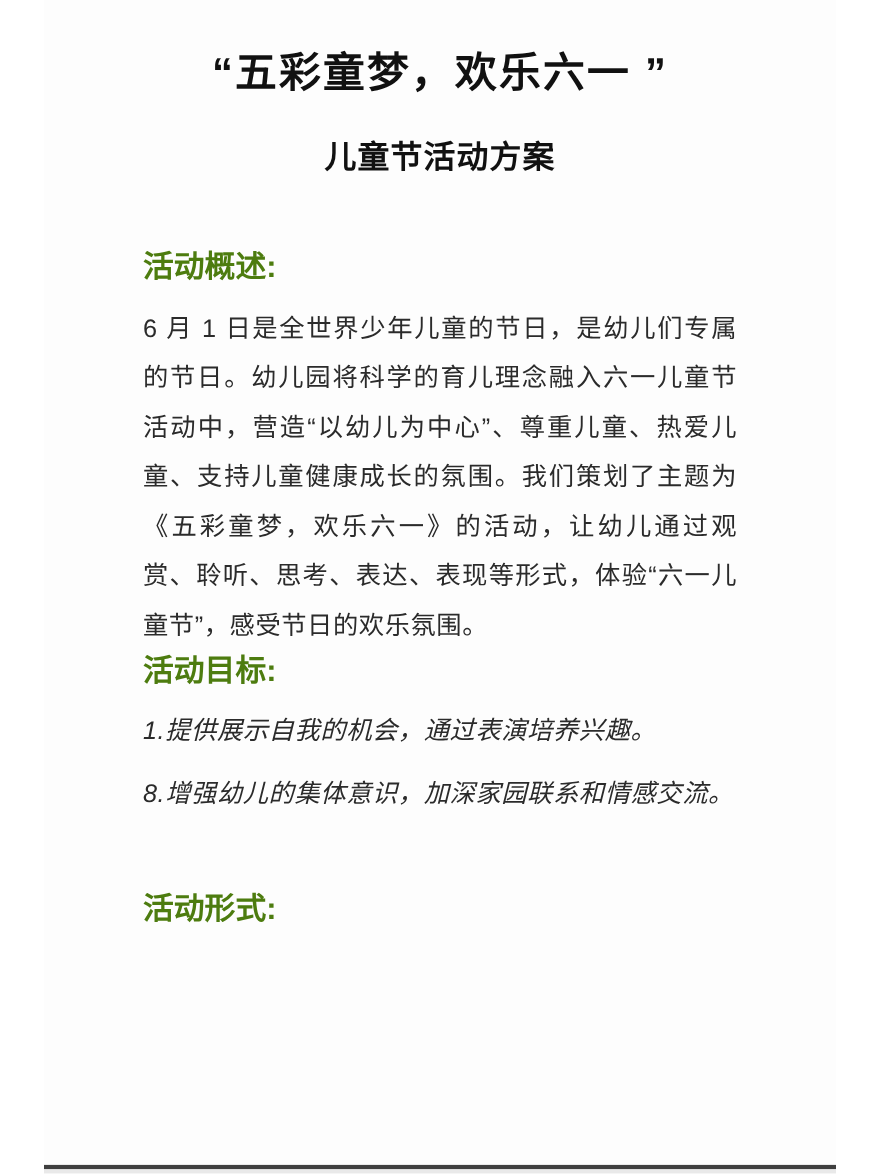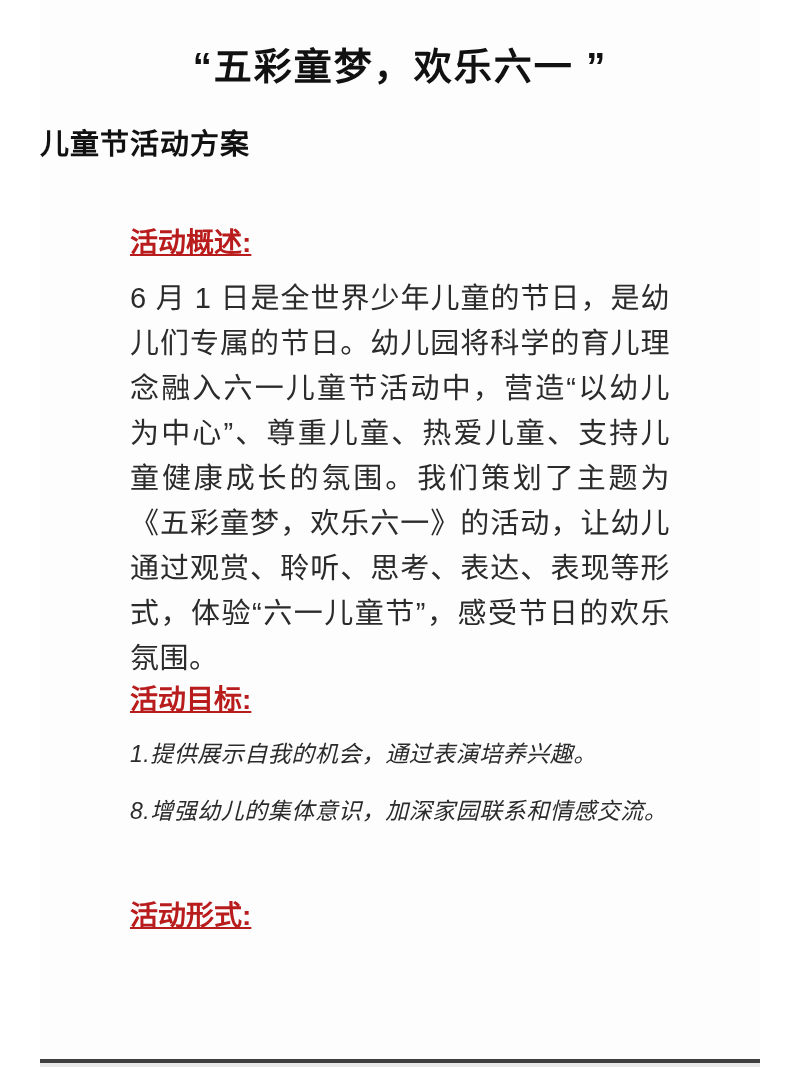--- a/index.html
+++ b/index.html
@@ -21,45 +21,44 @@
     margin: 42px 0 0 0;
     text-align: center;
     font-size: 38px;
     line-height: 50px;
     font-weight: 700;
     letter-spacing: 2px;
     color: #111111;
   }
   .doc-subtitle {
     margin: 34px 0 0 0;
-    text-align: left;
+    text-align: center;
     font-size: 29px;
     line-height: 36px;
     font-weight: 700;
     letter-spacing: 1px;
     color: #111111;
   }
   .content {
     margin: 0 90px;
   }
   .section-heading {
     margin: 0;
     font-size: 28px;
     line-height: 38px;
     font-weight: 700;
-    color: #b91c1c;
-    text-decoration: underline;
+    color: #4d7c0f;
   }
   .heading-overview { margin-top: 62px; }
   .heading-goals    { }
   .heading-time     { margin-top: 62px; }
   .heading-format   { margin-top: 64px; }
   .body-text {
     margin: 14px 0 0 0;
-    font-size: 29px;
+    font-size: 23px;
     line-height: 45px;
     font-weight: 400;
     color: #2b2b2b;
     text-align: justify;
     letter-spacing: 0.5px;
   }
   .goal-item {
     margin: 13px 0 0 0;
     font-size: 23px;
     line-height: 44px;

